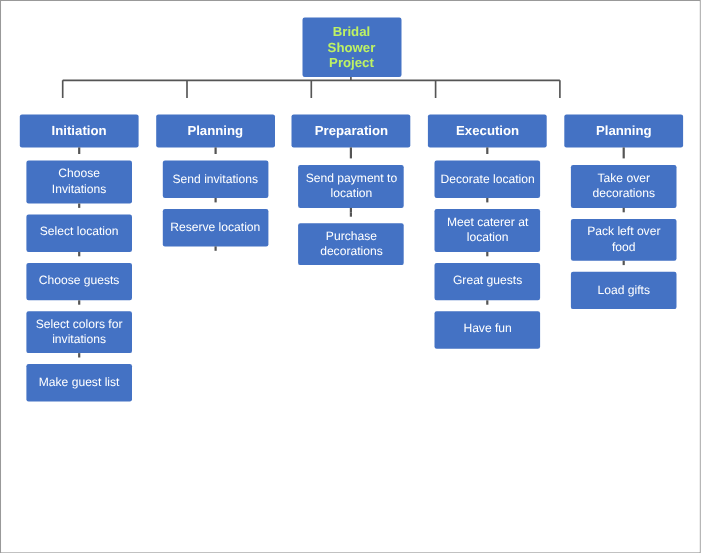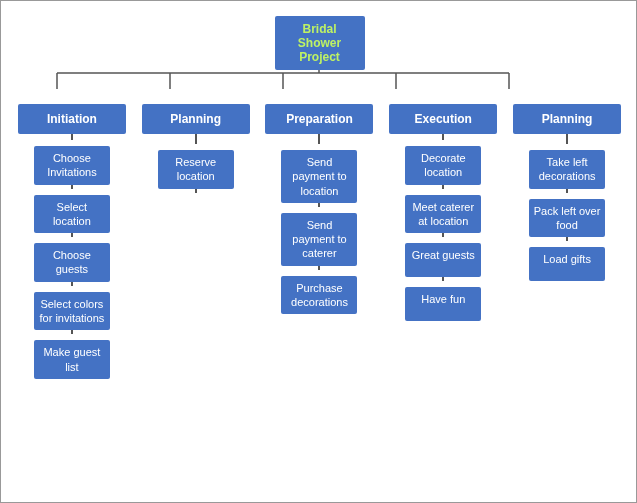--- a/index.html
+++ b/index.html
@@ -67,23 +67,24 @@
       align-items: center;
       justify-content: center;
     }
     .task-box {
       background: #4472c4;
       color: #fff;
       text-align: center;
       padding: 5px 4px;
       border-radius: 2px;
       font-size: 11px;
-      width: 76px;
+      width: 96px;
       min-height: 34px;
       display: flex;
+      align-items: center;
       justify-content: center;
       margin-top: 6px;
       line-height: 1.3;
     }
     .root-row {
       display: flex;
       flex-direction: column;
       align-items: center;
       margin-bottom: 0;
     }
@@ -139,40 +140,40 @@
       <div class="task-box">
         <span>Make guest list</span>
       </div>
     </div>
 
     <div class="column">
       <div class="phase-box">
         <span>Planning</span>
       </div>
       <div style="width:2px;height:6px;background:#555;margin:0 auto;"></div>
+      <div class="task-box">
+        <span>Send invitations</span>
+      </div>
       <div style="width:2px;height:4px;background:#555;margin:0 auto;"></div>
       <div class="task-box">
         <span>Reserve location</span>
       </div>
       <div style="width:2px;height:4px;background:#555;margin:0 auto;"></div>
     </div>
 
     <div class="column">
       <div class="phase-box">
         <span>Preparation</span>
       </div>
       <div style="width:2px;height:6px;background:#555;margin:0 auto;"></div>
       <div style="width:2px;height:4px;background:#555;margin:0 auto;"></div>
       <div class="task-box">
         <span>Send payment to location</span>
       </div>
       <div style="width:2px;height:4px;background:#555;margin:0 auto;"></div>
-      <div class="task-box">
-        <span>Send payment to caterer</span>
-      </div>
       <div style="width:2px;height:4px;background:#555;margin:0 auto;"></div>
       <div class="task-box">
         <span>Purchase decorations</span>
       </div>
     </div>
 
     <div class="column">
       <div class="phase-box">
         <span>Execution</span>
       </div>
@@ -194,21 +195,21 @@
       </div>
     </div>
 
     <div class="column">
       <div class="phase-box">
         <span>Planning</span>
       </div>
       <div style="width:2px;height:6px;background:#555;margin:0 auto;"></div>
       <div style="width:2px;height:4px;background:#555;margin:0 auto;"></div>
       <div class="task-box">
-        <span>Take left decorations</span>
+        <span>Take over decorations</span>
       </div>
       <div style="width:2px;height:4px;background:#555;margin:0 auto;"></div>
       <div class="task-box">
         <span>Pack left over food</span>
       </div>
       <div style="width:2px;height:4px;background:#555;margin:0 auto;"></div>
       <div class="task-box">
         <span>Load gifts</span>
       </div>
     </div>

